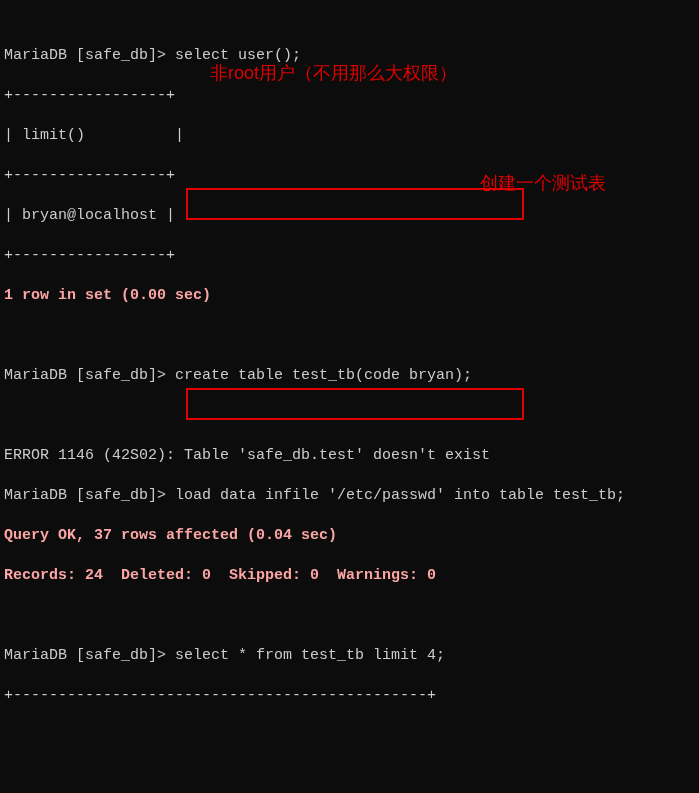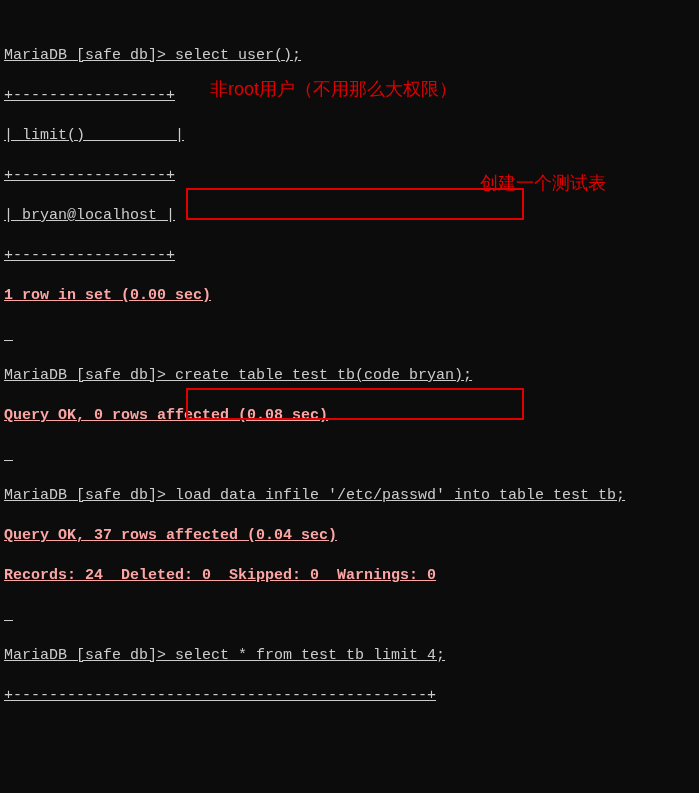--- a/index.html
+++ b/index.html
@@ -28,39 +28,39 @@
     font-family: "SimSun", "Microsoft YaHei", sans-serif;
     font-size: 18px;
     white-space: nowrap;
   }
   .redbox {
     position: absolute;
     border: 2px solid #e00000;
     background: transparent;
     pointer-events: none;
   }
-  .row { display: block; text-decoration: underline; }
+  .row { display: block; }
   .seg { display: inline; }
 </style>
 </head>
 <body>
 
 <div class="terminal">
 
 <span class="row"><span class="seg prompt">MariaDB [safe_db]&gt; </span><span class="seg">select user();</span></span>
 <span class="row">+-----------------+</span>
 <span class="row">| limit()          |</span>
 <span class="row">+-----------------+</span>
 <span class="row">| bryan@localhost |</span>
 <span class="row">+-----------------+</span>
 <span class="row bold">1 row in set (0.00 sec)</span>
 <span class="row"> </span>
 <span class="row"><span class="seg prompt">MariaDB [safe_db]&gt; </span><span class="seg">create table test_tb(code bryan);</span></span>
-<span class="row bold">Query OK, 0 rows affected (0.08 sec)</span>
 <span class="row"> </span>
+<span class="row">ERROR 1146 (42S02): Table 'safe_db.test' doesn't exist</span>
 <span class="row"><span class="seg prompt">MariaDB [safe_db]&gt; </span><span class="seg">load data infile '/etc/passwd' into table test_tb;</span></span>
 <span class="row bold">Query OK, 37 rows affected (0.04 sec)</span>
 <span class="row bold">Records: 24  Deleted: 0  Skipped: 0  Warnings: 0</span>
 <span class="row"> </span>
 <span class="row"><span class="seg prompt">MariaDB [safe_db]&gt; </span><span class="seg">select * from test_tb limit 4;</span></span>
 <span class="row">+----------------------------------------------+</span>
 
 
 
 
@@ -71,17 +71,17 @@
 
 
 
 
 
 
 
 
 </div>
 
-<div class="annotation" style="left:210px; top:63px;margin-top:16px;">非root用户（不用那么大权限）</div>
+<div class="annotation" style="left:210px; top:63px;">非root用户（不用那么大权限）</div>
 <div class="annotation" style="left:480px; top:173px;">创建一个测试表</div>
 
 <div class="redbox" style="left:186px; top:188px; width:334px; height:28px;"></div>
 <div class="redbox" style="left:186px; top:388px; width:334px; height:28px;"></div>
 
 </body></html>

